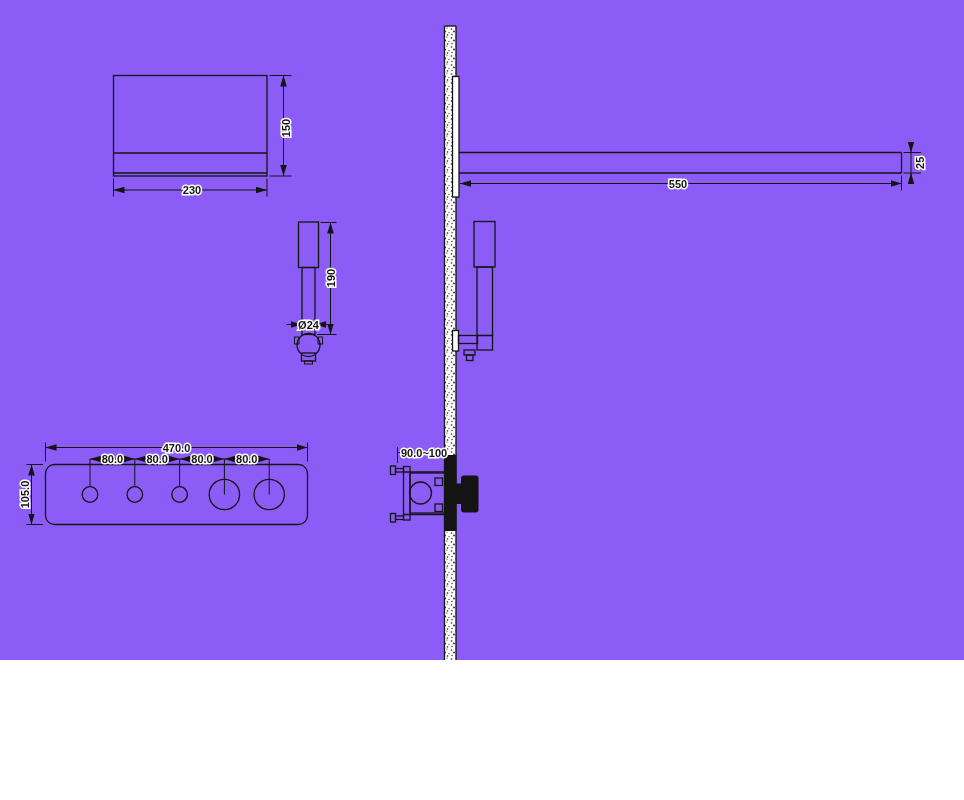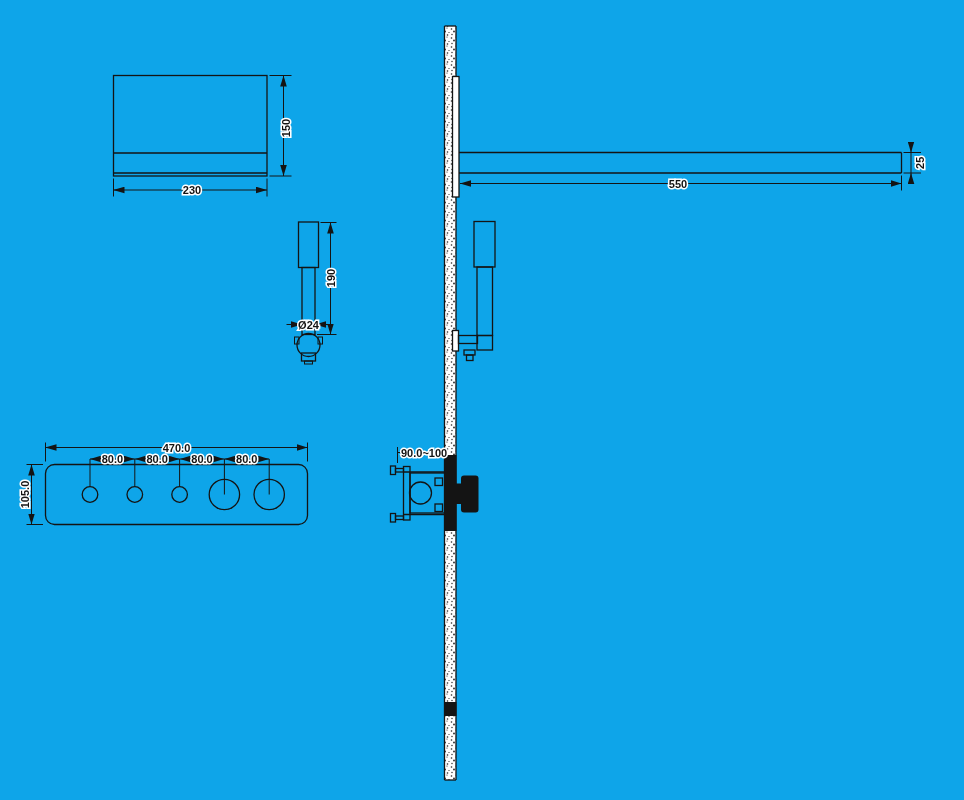--- a/index.html
+++ b/index.html
@@ -1,16 +1,16 @@
 <!DOCTYPE html>
 <html><head>
 <meta charset="utf-8">
 <style>
   html,body{margin:0;padding:0;background:#ffffff;}
-  .stage{position:relative;width:964px;height:800px;background:#0ea5e9;overflow:hidden;
+  .stage{position:relative;width:964px;height:660px;background:#8b5cf6;overflow:hidden;
          font-family:"Liberation Sans",sans-serif;}
   svg{display:block;}
   .ln{stroke:#141414;stroke-width:1.3;fill:none;}
   .thin{stroke:#141414;stroke-width:1;fill:none;}
   .dimln{stroke:#141414;stroke-width:1;fill:none;}
   .solid{fill:#141414;stroke:none;}
   .white{fill:#ffffff;}
   text.dim{font-family:"Liberation Sans",sans-serif;font-size:11px;font-weight:bold;
            fill:#141414;stroke:#ffffff;stroke-width:3px;paint-order:stroke;
            text-anchor:middle;dominant-baseline:central;}

